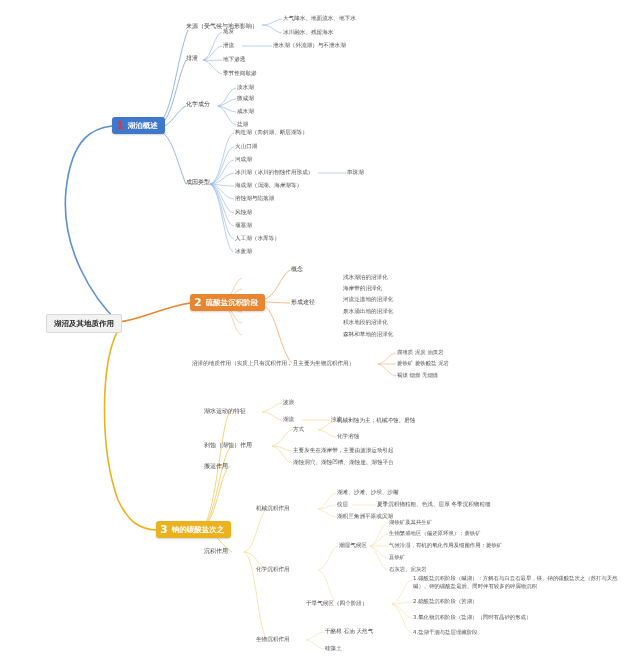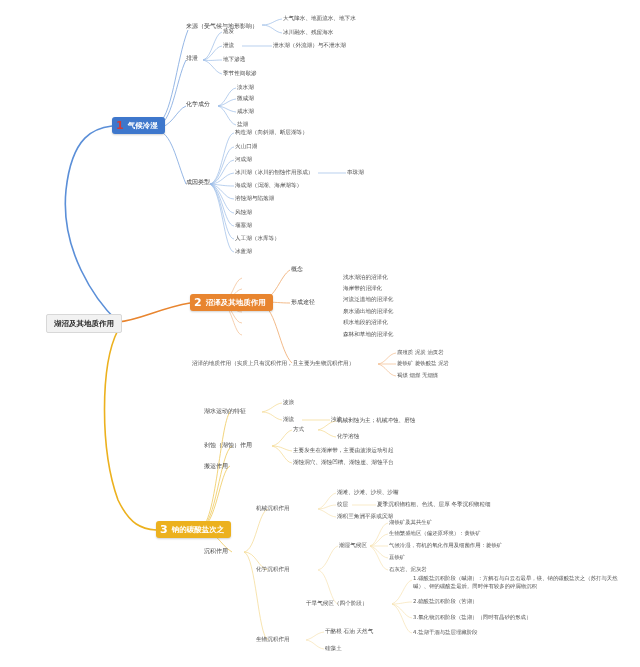--- a/index.html
+++ b/index.html
@@ -167,21 +167,21 @@
     <g stroke="#f6e3b3" stroke-width="0.7" fill="none">
       <path d="M306,640 C314,638 316,633 324,632"></path>
       <path d="M306,640 C314,641 316,648 324,649"></path>
     </g>
   </svg>
 
   <div class="node root" style="left:14px;top:314px;margin-left:32px;">湖沼及其地质作用</div>
 
   <div class="node chip c1" style="left:112px;top:117px;">
     <span class="num">1</span>
-    <span>气候冷湿</span>
+    <span>湖泊概述</span>
   </div>
 
   <div class="node t l2" style="left:186px;top:22px;">来源（受气候与地形影响）</div>
   <div class="node t l3" style="left:283px;top:15px;">大气降水、地面流水、地下水</div>
   <div class="node t l3" style="left:283px;top:29px;">冰川融水、残留海水</div>
 
   <div class="node t l2" style="left:186px;top:54px;">排泄</div>
   <div class="node t l3" style="left:223px;top:28px;">蒸发</div>
   <div class="node t l3" style="left:223px;top:42px;">泄流</div>
   <div class="node t l3" style="left:273px;top:42px;">泄水湖（外流湖）与不泄水湖</div>
@@ -202,21 +202,21 @@
   <div class="node t l3" style="left:347px;top:169px;">串珠湖</div>
   <div class="node t l3" style="left:235px;top:182px;">海成湖（泻湖、海岸湖等）</div>
   <div class="node t l3" style="left:235px;top:195px;">溶蚀湖与陷落湖</div>
   <div class="node t l3" style="left:235px;top:209px;">风蚀湖</div>
   <div class="node t l3" style="left:235px;top:222px;">堰塞湖</div>
   <div class="node t l3" style="left:235px;top:235px;">人工湖（水库等）</div>
   <div class="node t l3" style="left:235px;top:248px;">冰盖湖</div>
 
   <div class="node chip c2" style="left:190px;top:294px;">
     <span class="num">2</span>
-    <span>沼泽及其地质作用</span>
+    <span>硫酸盐沉积阶段</span>
   </div>
 
   <div class="node t l2" style="left:291px;top:265px;">概念</div>
   <div class="node t l2" style="left:291px;top:298px;">形成途径</div>
   <div class="node t l3" style="left:343px;top:274px;">浅水湖泊的沼泽化</div>
   <div class="node t l3" style="left:343px;top:285px;">海岸带的沼泽化</div>
   <div class="node t l3" style="left:343px;top:296px;">河流泛滥地的沼泽化</div>
   <div class="node t l3" style="left:343px;top:308px;">泉水涌出地的沼泽化</div>
   <div class="node t l3" style="left:343px;top:319px;">积水地段的沼泽化</div>
   <div class="node t l3" style="left:343px;top:331px;">森林和草地的沼泽化</div>

